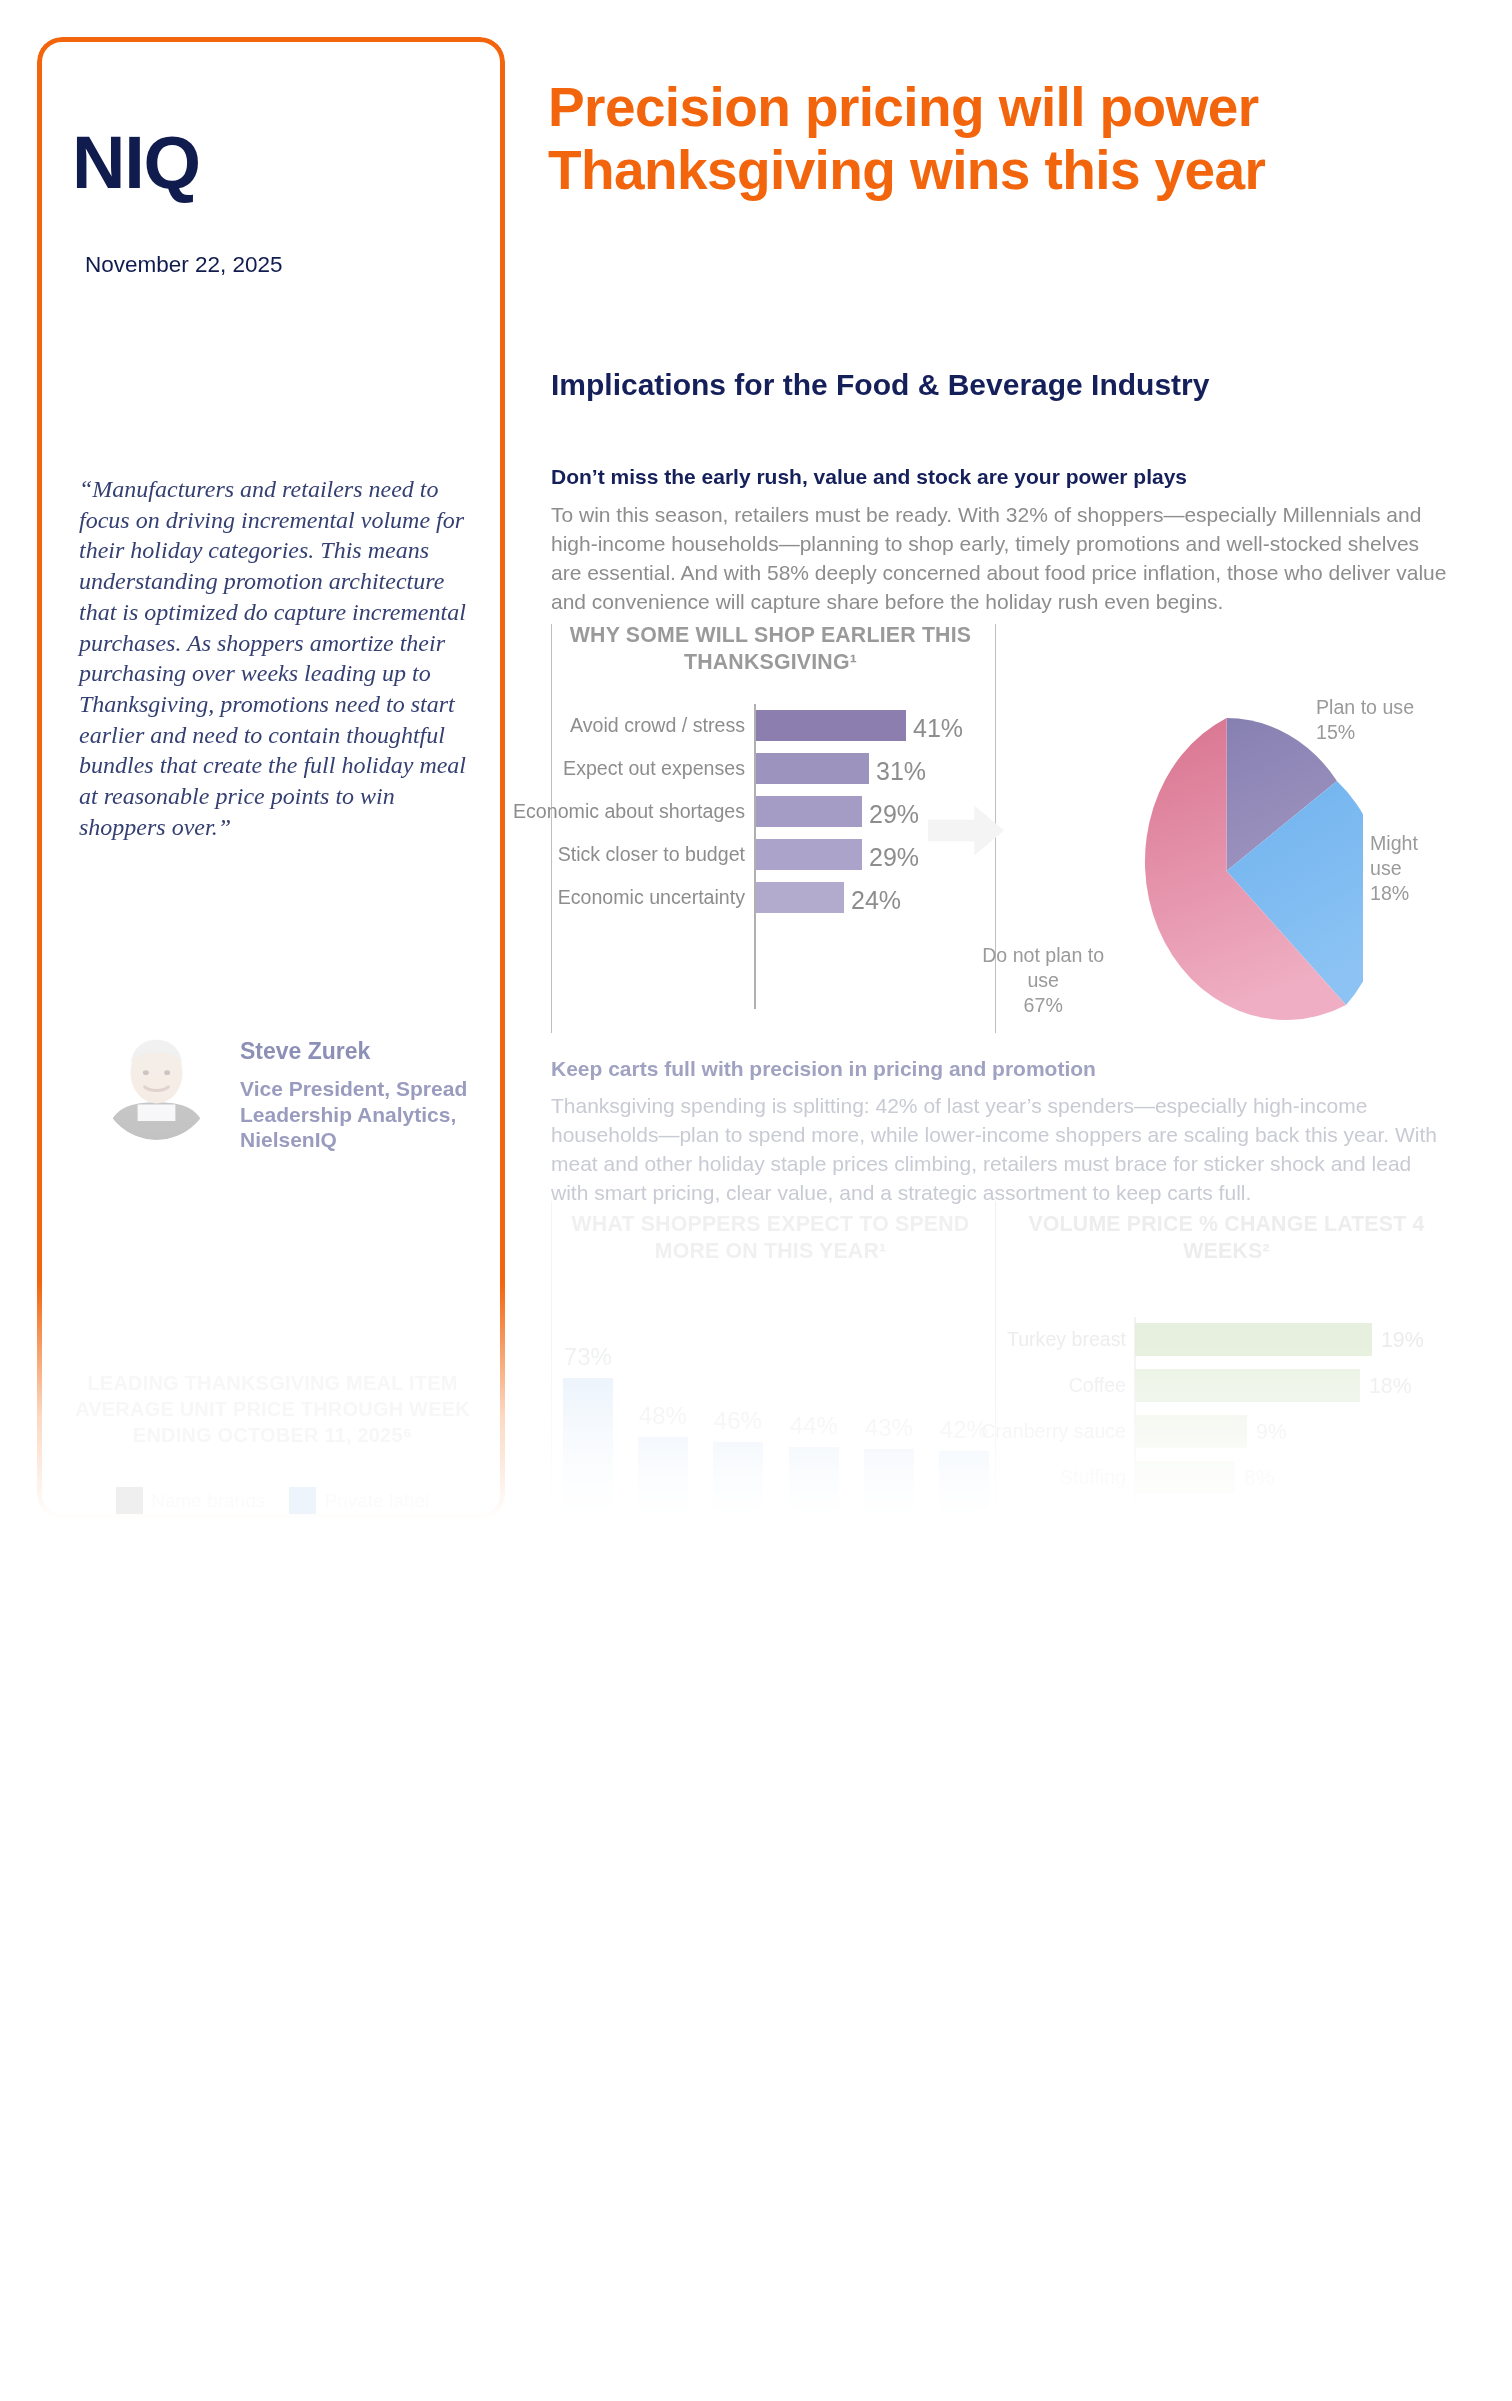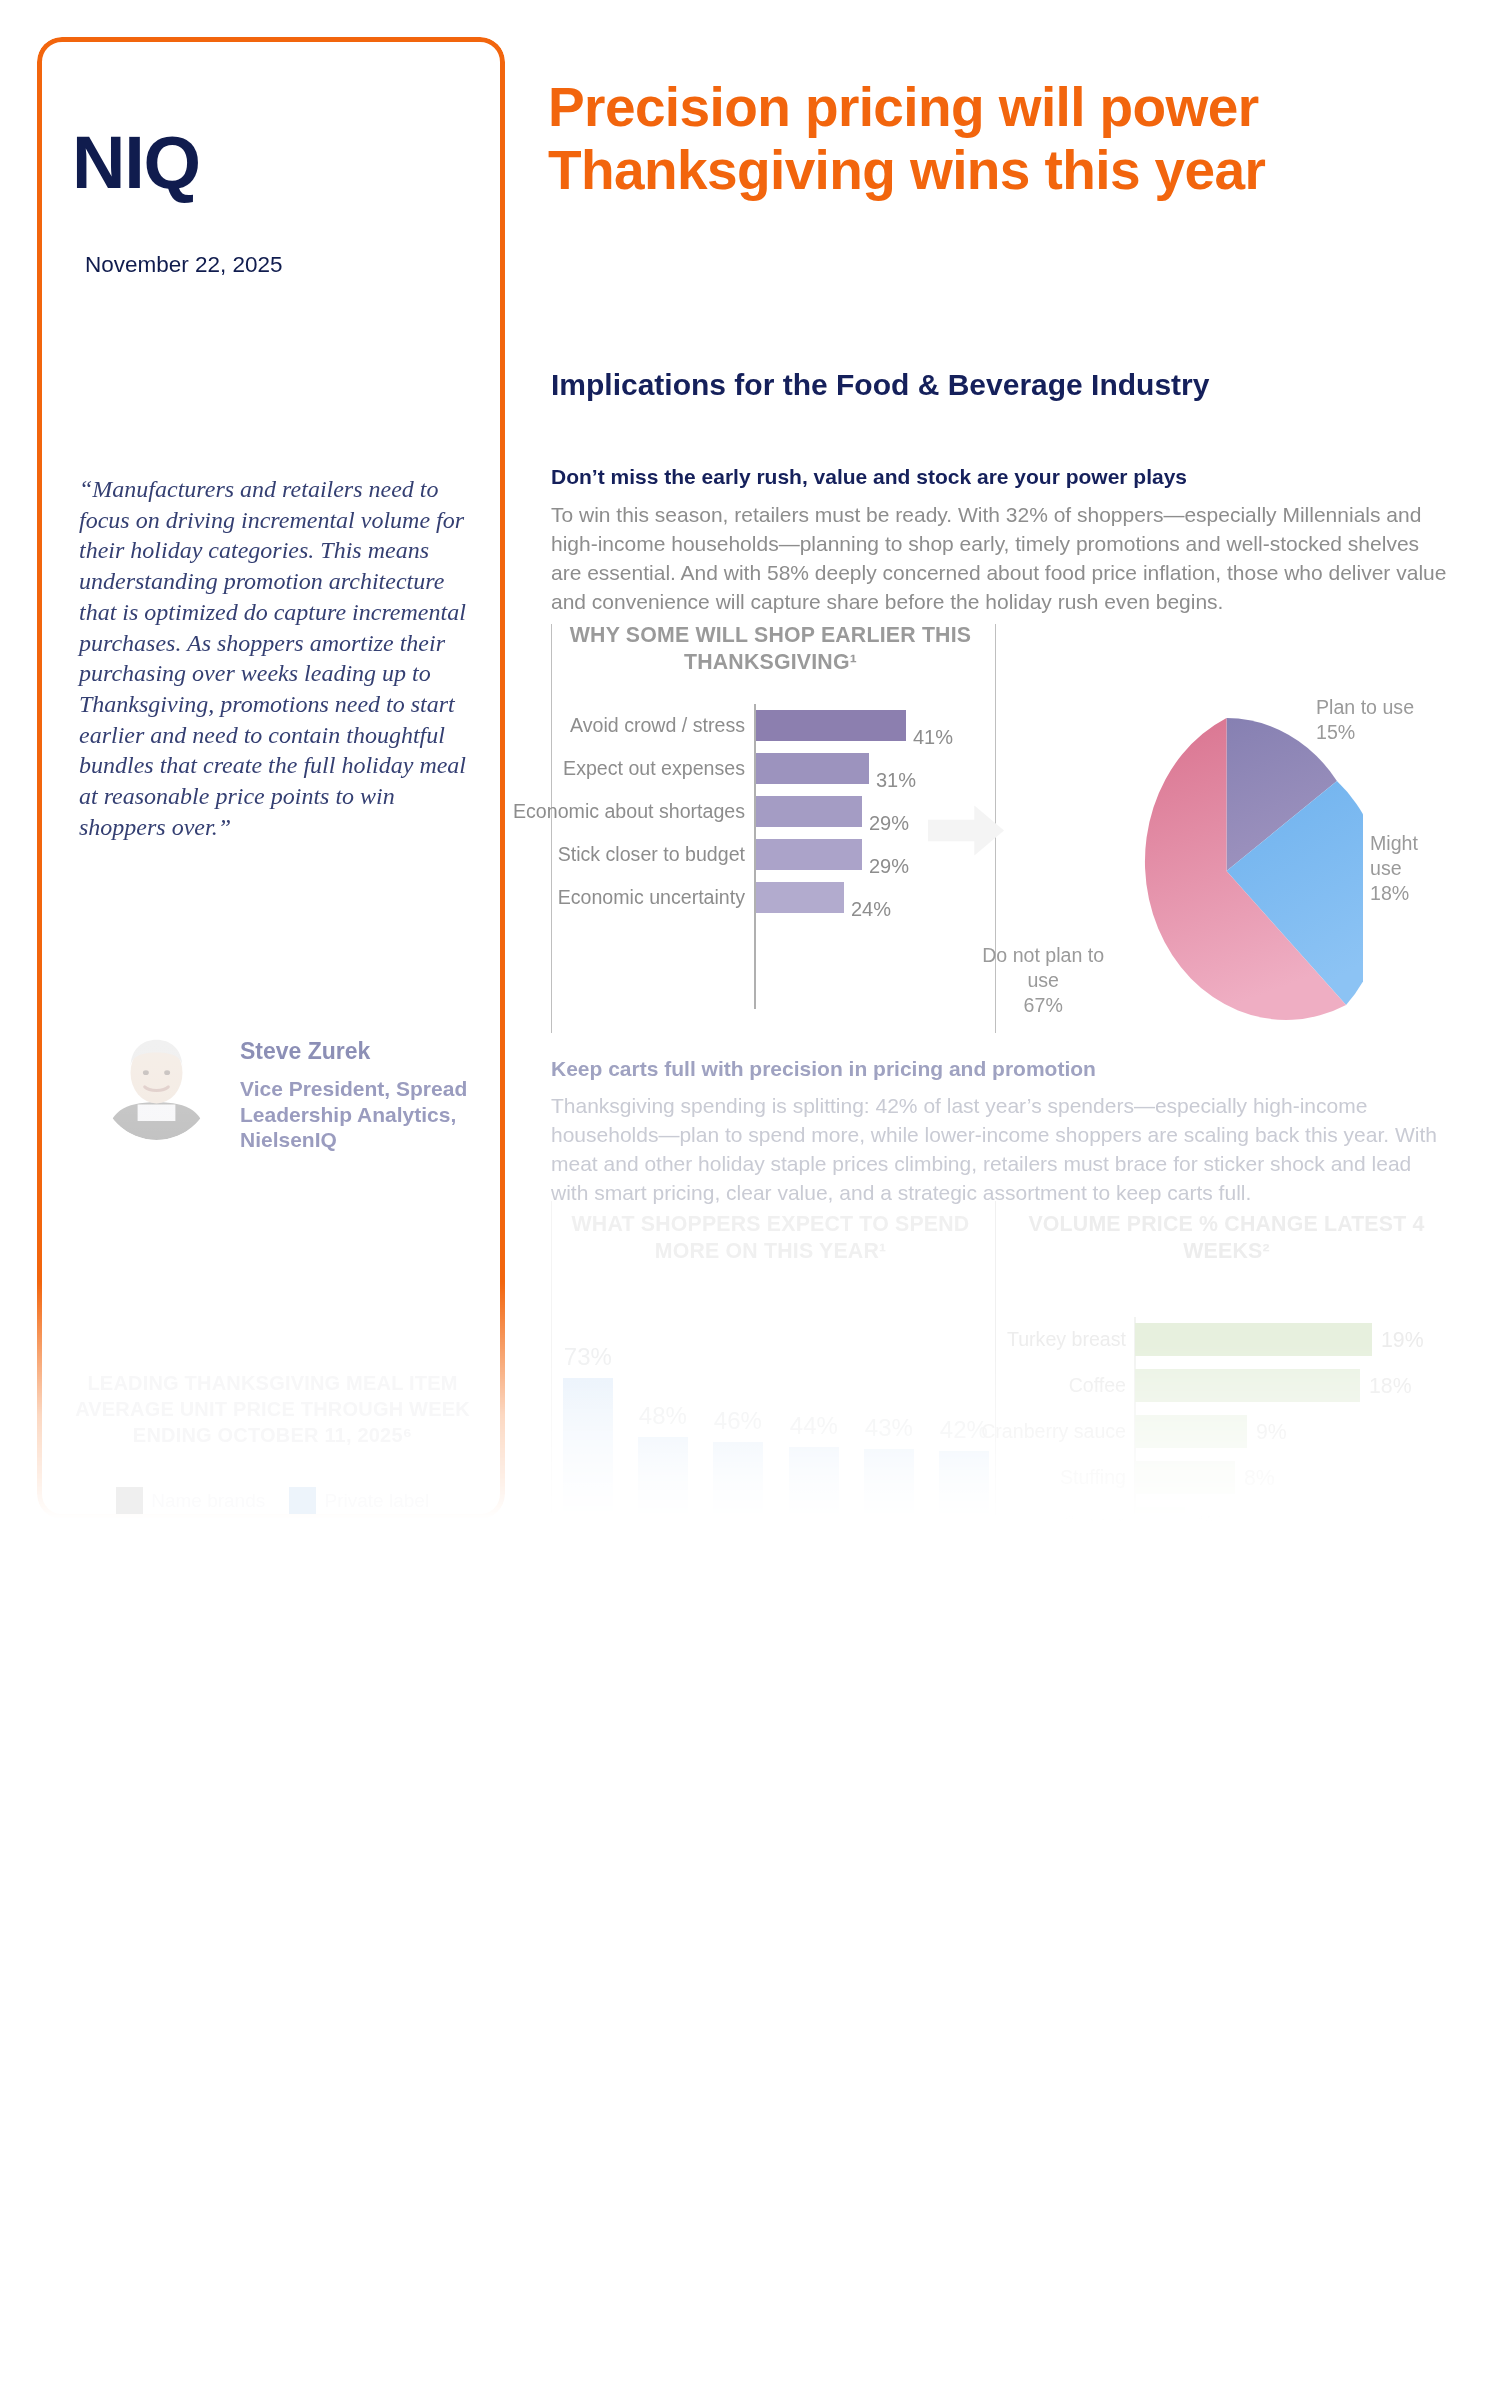--- a/index.html
+++ b/index.html
@@ -49,21 +49,21 @@
 
   .chart-title{position:absolute;text-align:center;font-size:21.3px;font-weight:bold;
     color:#9A9A9A;line-height:1.28;letter-spacing:0.2px;}
 
   
   #hbar{position:absolute;left:6px;top:92px;width:415px;}
   #hbar .axis{position:absolute;left:197px;top:0;width:1.8px;height:305px;background:#B0B0B0;}
   .hrow{position:relative;height:43px;}
   .hlabel{position:absolute;right:227px;top:9.5px;font-size:19.6px;color:#8D8D8D;white-space:nowrap;}
   .hbar-fill{position:absolute;left:199px;top:6px;height:31px;}
-  .hval{position:absolute;top:9.5px;font-size:20px;color:#8D8D8D;margin-top:12px;}
+  .hval{position:absolute;top:9.5px;font-size:25px;color:#8D8D8D;}
 
   
   #pieWrap{position:absolute;left:451px;top:83px;width:451px;height:332px;}
   #pie{position:absolute;left:88px;top:22.5px;width:273px;height:306px;}
   .pielabel{position:absolute;font-size:19.6px;color:#9A9A9A;line-height:1.28;}
 
   #arrow{position:absolute;left:377px;top:191px;width:76px;height:55px;opacity:1;}
 
   
   #sec2-title{position:absolute;left:551px;top:1057px;width:889px;

